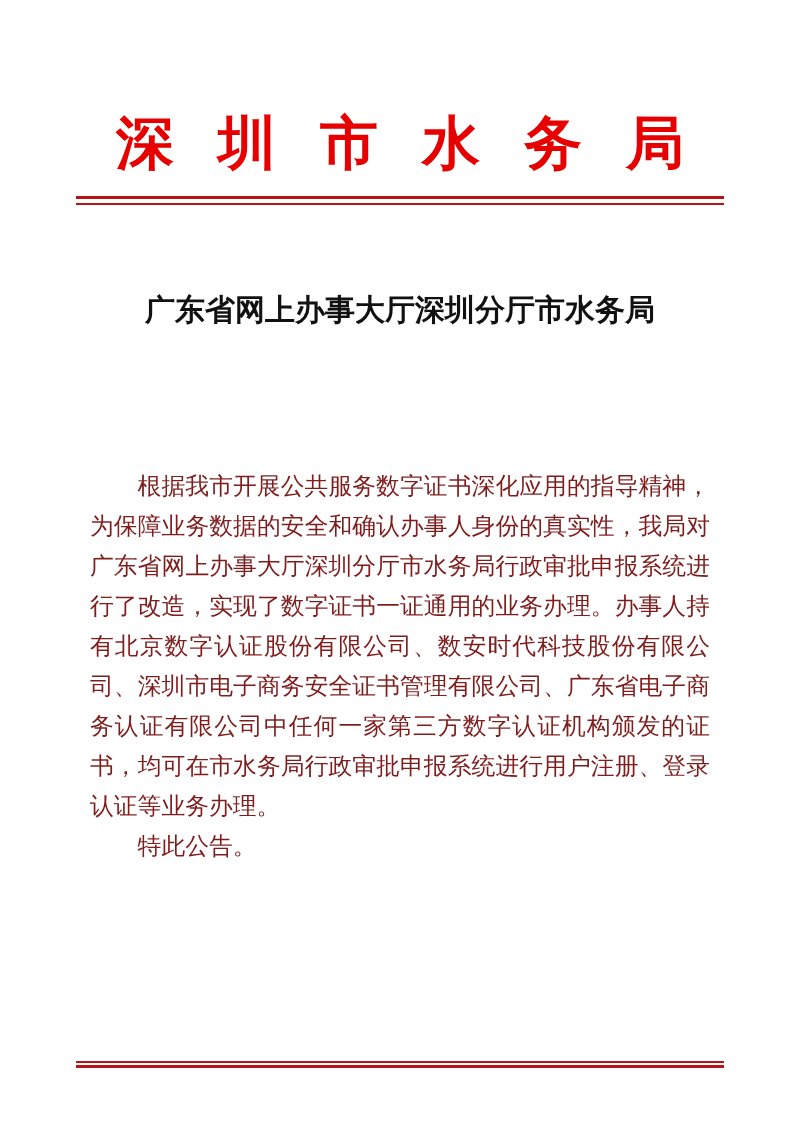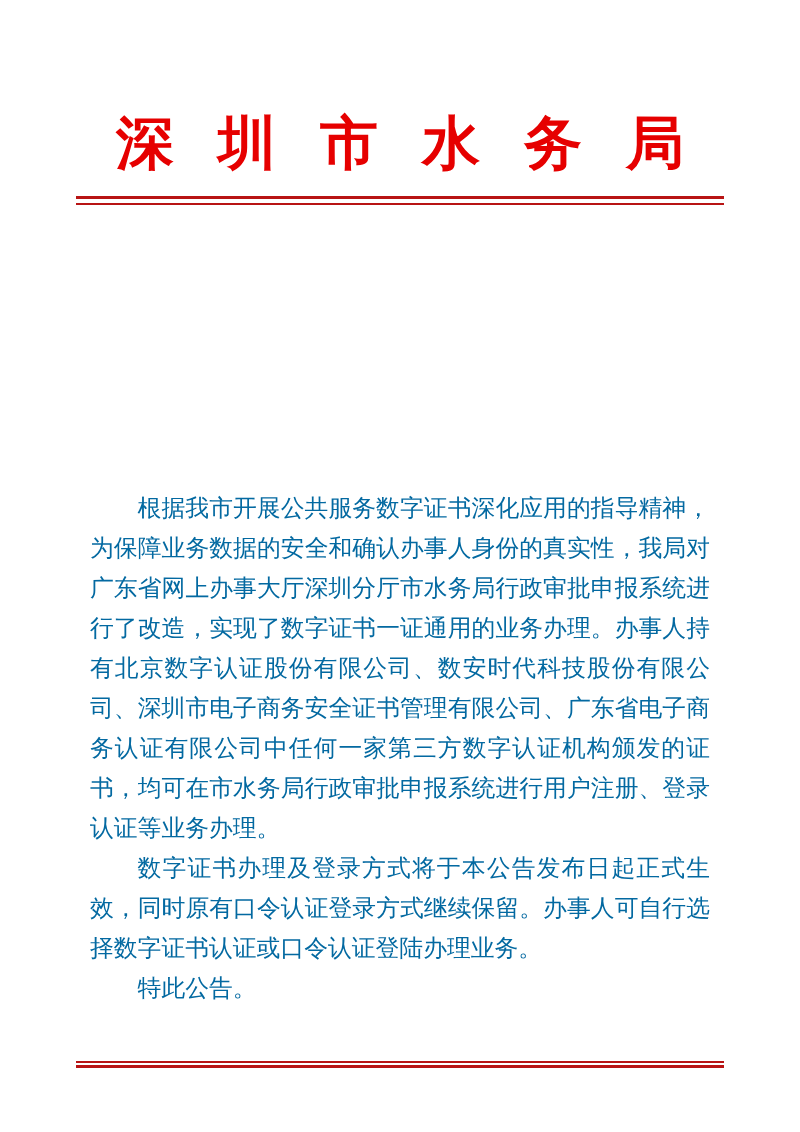--- a/index.html
+++ b/index.html
@@ -47,48 +47,48 @@
     width: 100%;
     text-align: center;
     color: #111111;
     font-size: 30px;
     font-weight: bold;
     line-height: 44px;
   }
   
   .doc-body {
     position: absolute;
-    top: 472px;
+    top: 450px;
     left: 90px;
     width: 620px;
-    color: #0369a1;
+    color: #7f1d1d;
     font-size: 23.8px;
     line-height: 40px;
     text-align: justify;
   }
   .doc-body p {
     text-indent: 2em;
     margin: 0;
   }
 </style>
 </head>
 <body>
 
 <div class="page">
 
   <div class="agency-header">深圳市水务局</div>
 
   <div class="rule header-rule-thick"></div>
   <div class="rule header-rule-thin"></div>
 
   <div class="doc-title">
+    <div>广东省网上办事大厅深圳分厅市水务局</div>
   </div>
 
   <div class="doc-body">
     <p>根据我市开展公共服务数字证书深化应用的指导精神，为保障业务数据的安全和确认办事人身份的真实性，我局对广东省网上办事大厅深圳分厅市水务局行政审批申报系统进行了改造，实现了数字证书一证通用的业务办理。办事人持有北京数字认证股份有限公司、数安时代科技股份有限公司、深圳市电子商务安全证书管理有限公司、广东省电子商务认证有限公司中任何一家第三方数字认证机构颁发的证书，均可在市水务局行政审批申报系统进行用户注册、登录认证等业务办理。</p>
-    <p>数字证书办理及登录方式将于本公告发布日起正式生效，同时原有口令认证登录方式继续保留。办事人可自行选择数字证书认证或口令认证登陆办理业务。</p>
     <p>特此公告。</p>
   </div>
 
   <div class="rule footer-rule-thin"></div>
   <div class="rule footer-rule-thick"></div>
 
 </div>
 
 </body></html>

